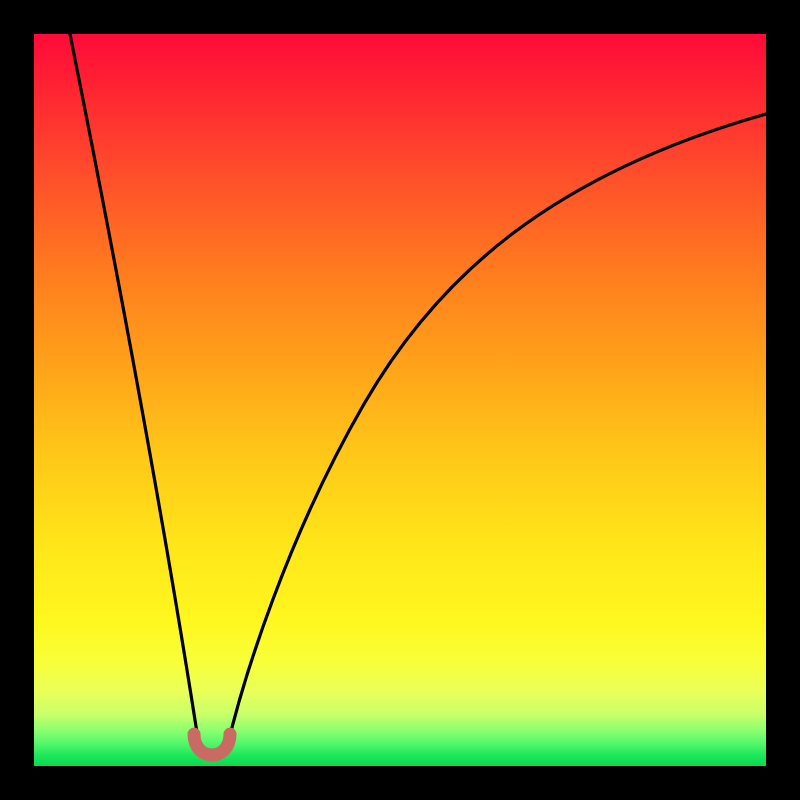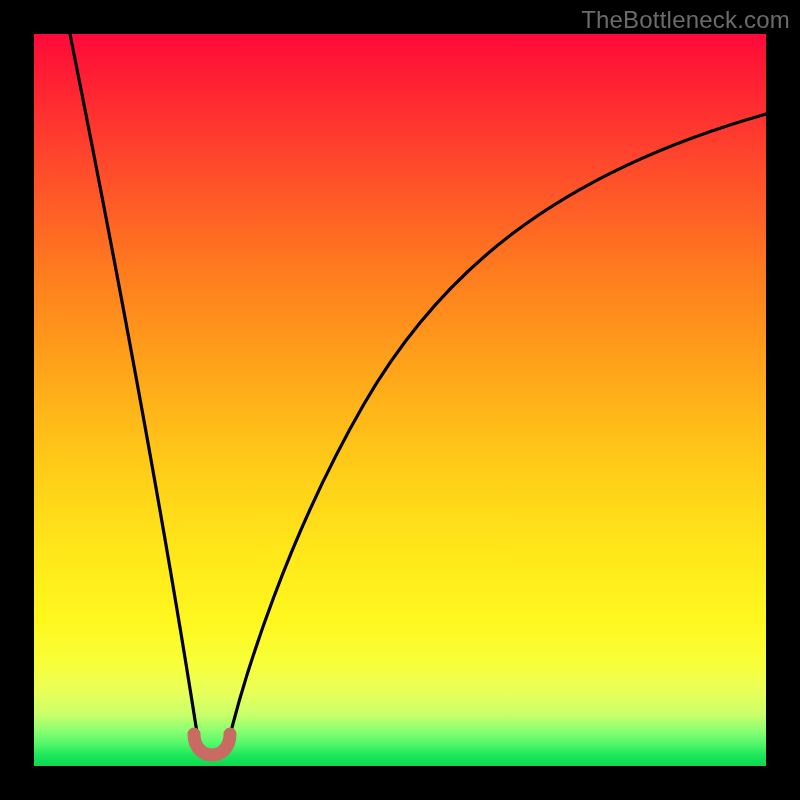--- a/index.html
+++ b/index.html
@@ -59,21 +59,20 @@
     font-weight: 400;
     letter-spacing: 0.2px;
     user-select: none;
   }
 </style>
 </head>
 <body>
 
 <div class="frame">
 
-  <div class="watermark">TheBottleneck.com</div>
 
   <div class="plot">
     <svg viewBox="0 0 732 732" width="732" height="732">
 
       <path d="M 36 0
                Q 120 420, 166 718" fill="none" stroke="#000" stroke-width="3.2" stroke-linecap="round"></path>
 
       <path d="M 192 718
                C 210 640, 255 500, 330 370
                C 405 240, 520 140, 732 80" fill="none" stroke="#000" stroke-width="3.2" stroke-linecap="round"></path>

